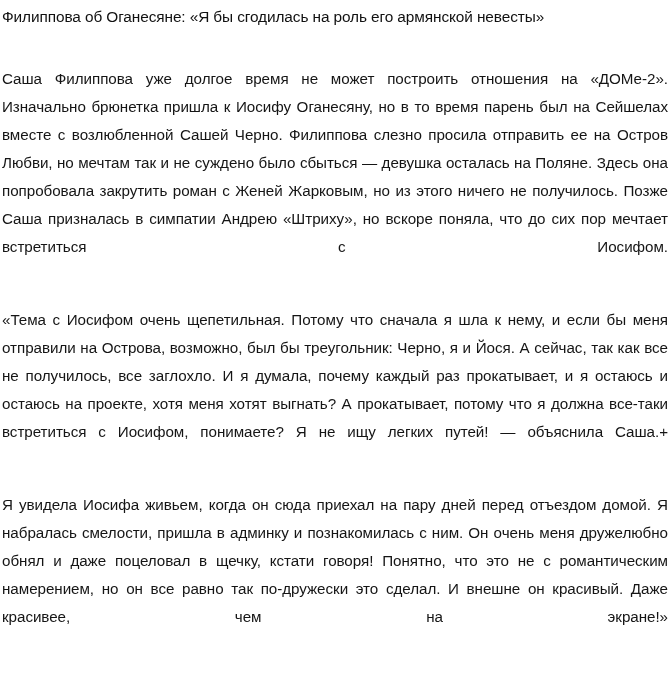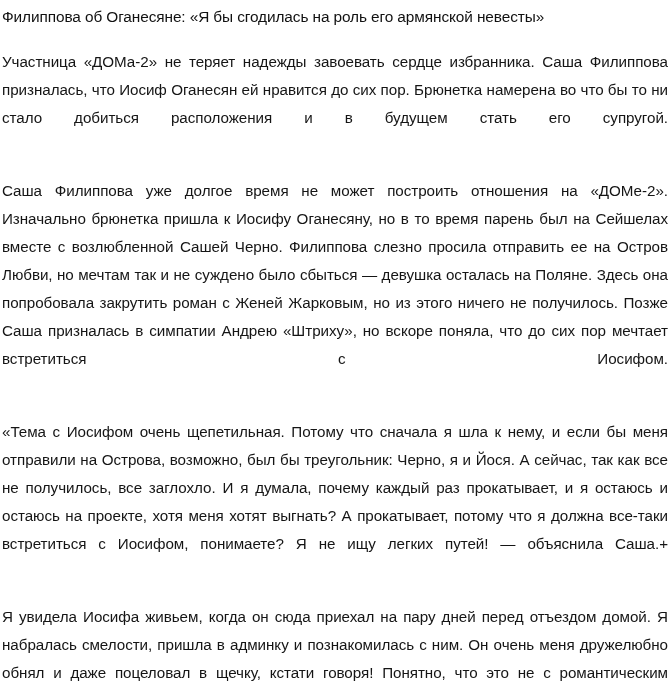--- a/index.html
+++ b/index.html
@@ -57,21 +57,20 @@
 </style>
 </head>
 <body>
 
 <div class="page">
 
   <h1 class="article-headline">Филиппова об Оганесяне: «Я бы сгодилась на роль его армянской невесты»</h1>
 
   <div class="para-gap"></div>
 
-  <p class="article-paragraph">Участница «ДОМа-2» не теряет надежды завоевать сердце избранника. Саша Филиппова призналась, что Иосиф Оганесян ей нравится до сих пор. Брюнетка намерена во что бы то ни стало добиться расположения и в будущем стать его супругой.</p>
 
   <div class="para-gap"></div>
 
   <p class="article-paragraph">Саша Филиппова уже долгое время не может построить отношения на «ДОМе-2». Изначально брюнетка пришла к Иосифу Оганесяну, но в то время парень был на Сейшелах вместе с возлюбленной Сашей Черно. Филиппова слезно просила отправить ее на Остров Любви, но мечтам так и не суждено было сбыться — девушка осталась на Поляне. Здесь она попробовала закрутить роман с Женей Жарковым, но из этого ничего не получилось. Позже Саша призналась в симпатии Андрею «Штриху», но вскоре поняла, что до сих пор мечтает встретиться с Иосифом.</p>
 
   <div class="para-gap"></div>
 
   <p class="article-paragraph p-quote">«Тема с Иосифом очень щепетильная. Потому что сначала я шла к нему, и если бы меня отправили на Острова, возможно, был бы треугольник: Черно, я и Йося. А сейчас, так как все не получилось, все заглохло. И я думала, почему каждый раз прокатывает, и я остаюсь и остаюсь на проекте, хотя меня хотят выгнать? А прокатывает, потому что я должна все-таки встретиться с Иосифом, понимаете? Я не ищу легких путей! — объяснила Саша.+</p>
 
   <div class="para-gap"></div>

